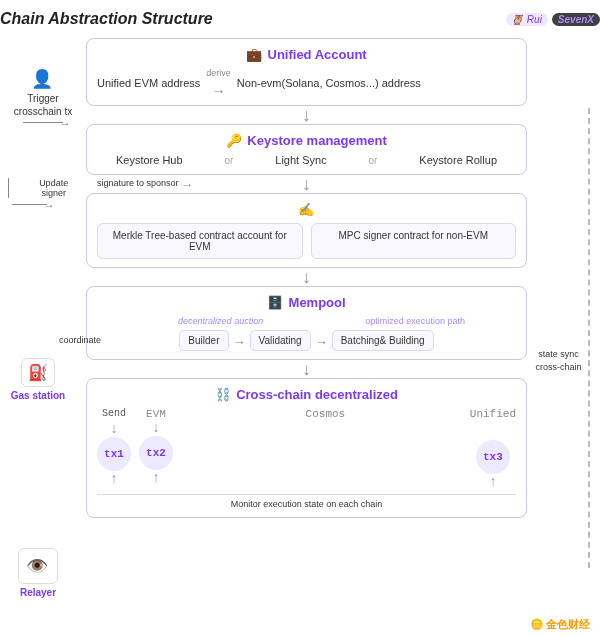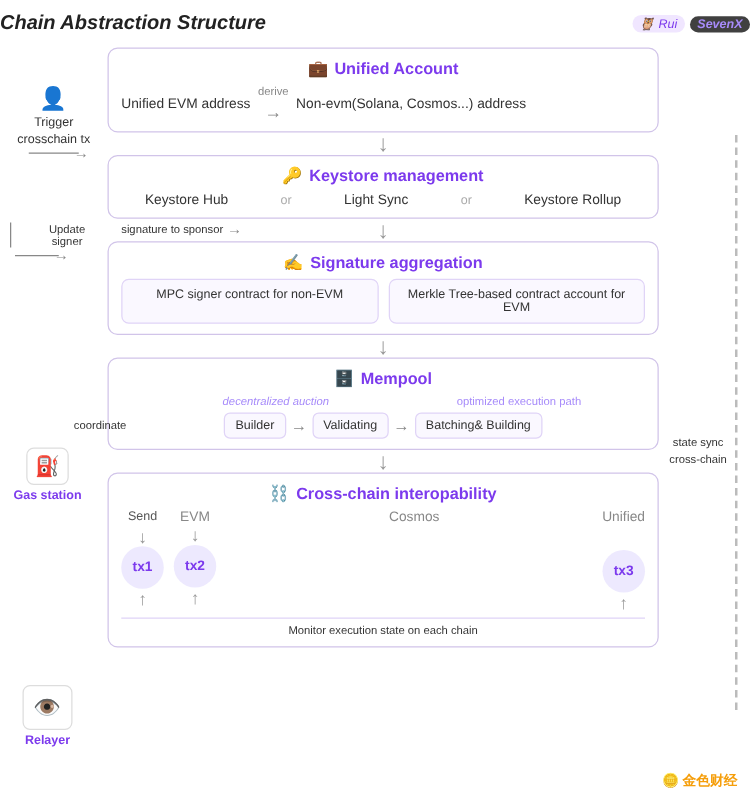--- a/index.html
+++ b/index.html
@@ -274,25 +274,24 @@
         <span style="font-size: 18px; color: #999;">↓</span>
       </div>
 
       <div class="box" style="position: relative;">
         <div style="position: absolute; top: -18px; left: 10px; font-size: 9px; color: #333; display: flex; align-items: center; gap: 3px;">
           <span>signature to sponsor</span>
           <span style="font-size: 12px; color: #888;">→</span>
         </div>
         <div class="box-title">
           <span>✍️</span>
-          <span>Signature aggregation</span>
         </div>
         <div class="sig-row">
+          <div class="sig-card">Merkle Tree-based contract account for EVM</div>
           <div class="sig-card">MPC signer contract for non-EVM</div>
-          <div class="sig-card">Merkle Tree-based contract account for EVM</div>
         </div>
       </div>
 
       <div class="section-arrow">
         <span style="font-size: 18px; color: #999;">↓</span>
       </div>
 
       <div class="box">
         <div class="box-title">
           <span>🗄️</span>
@@ -314,25 +313,25 @@
         </div>
       </div>
 
       <div class="section-arrow">
         <span style="font-size: 18px; color: #999;">↓</span>
       </div>
 
       <div class="box">
         <div class="box-title">
           <span>⛓️</span>
-          <span>Cross-chain interopability</span>
+          <span>Cross-chain decentralized</span>
         </div>
 
         <div style="display: flex; flex-direction: column; align-items: flex-start;">
-          <div style="display: flex; align-items: flex-start; width: 100%;">
+          <div style="display: flex; align-items: flex-start; width: 100%; font-family: Liberation Mono, monospace;">
 
             <div style="display: flex; flex-direction: column; align-items: center; margin-right: 8px;">
               <span class="send-label">Send</span>
               <span style="font-size: 14px; color: #999;">↓</span>
               <div class="tx-bubble">tx1</div>
               <span style="font-size: 14px; color: #999;">↑</span>
             </div>
 
             <div style="display: flex; flex-direction: column; align-items: center; margin-right: 8px;">
               <span class="chain-label">EVM</span>

